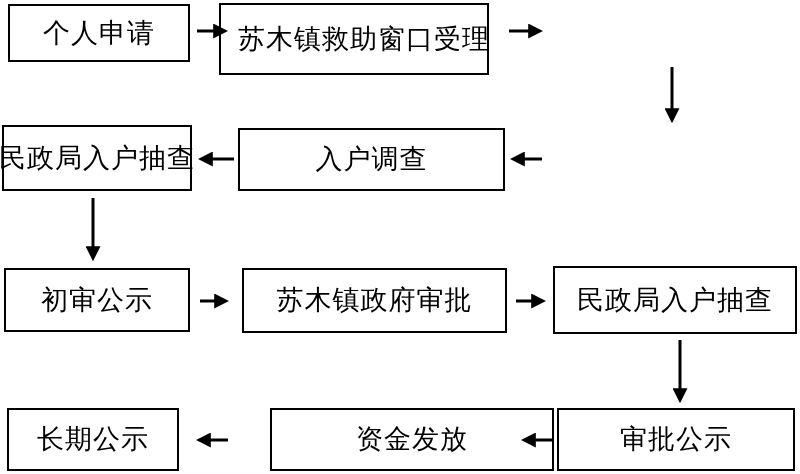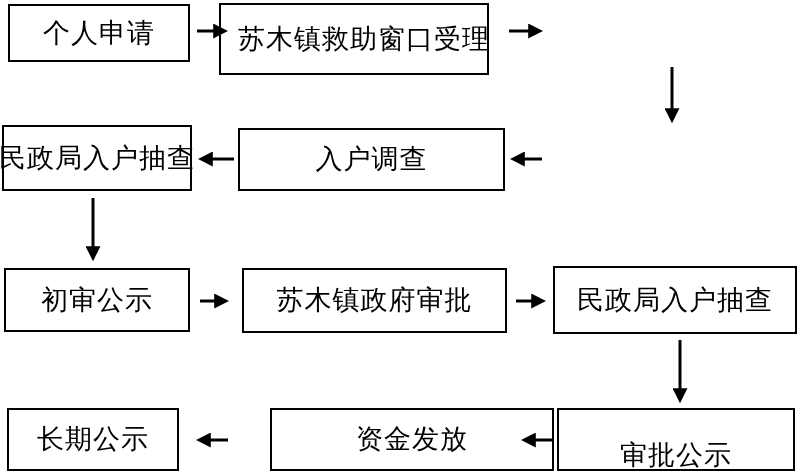--- a/index.html
+++ b/index.html
@@ -67,21 +67,21 @@
   <div class="node" style="left:4px;   top:268px; width:186px; height:64px;">
     <span>初审公示</span>
   </div>
   <div class="node" style="left:242px; top:268px; width:265px; height:65px;">
     <span>苏木镇政府审批</span>
   </div>
   <div class="node" style="left:553px; top:266px; width:244px; height:68px;">
     <span>民政局入户抽查</span>
   </div>
 
-  <div class="node" style="left:557px; top:408px; width:238px; height:63px;align-items:flex-end;">
+  <div class="node" style="left:557px; top:408px; width:238px; height:63px;">
     <span>审批公示</span>
   </div>
   <div class="node" style="left:232px; top:408px; width:284px; height:63px;margin-left:38px;">
     <span>资金发放</span>
   </div>
   <div class="node" style="left:7px;   top:408px; width:172px; height:63px;">
     <span>长期公示</span>
   </div>
 
   <svg class="arrows" viewBox="0 0 800 474" xmlns="http://www.w3.org/2000/svg">

